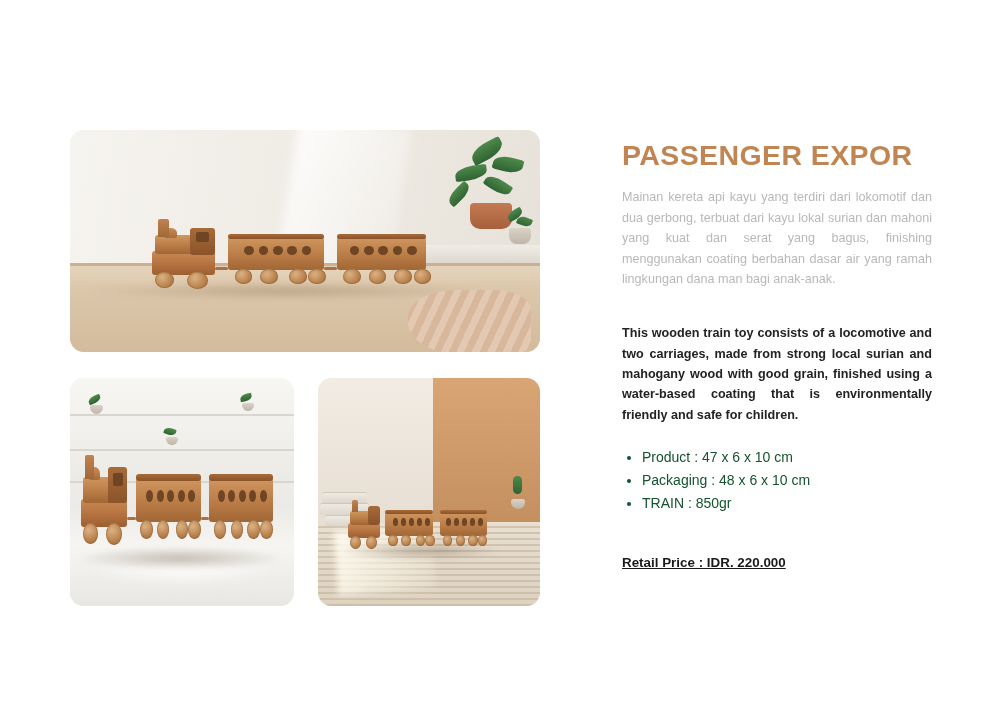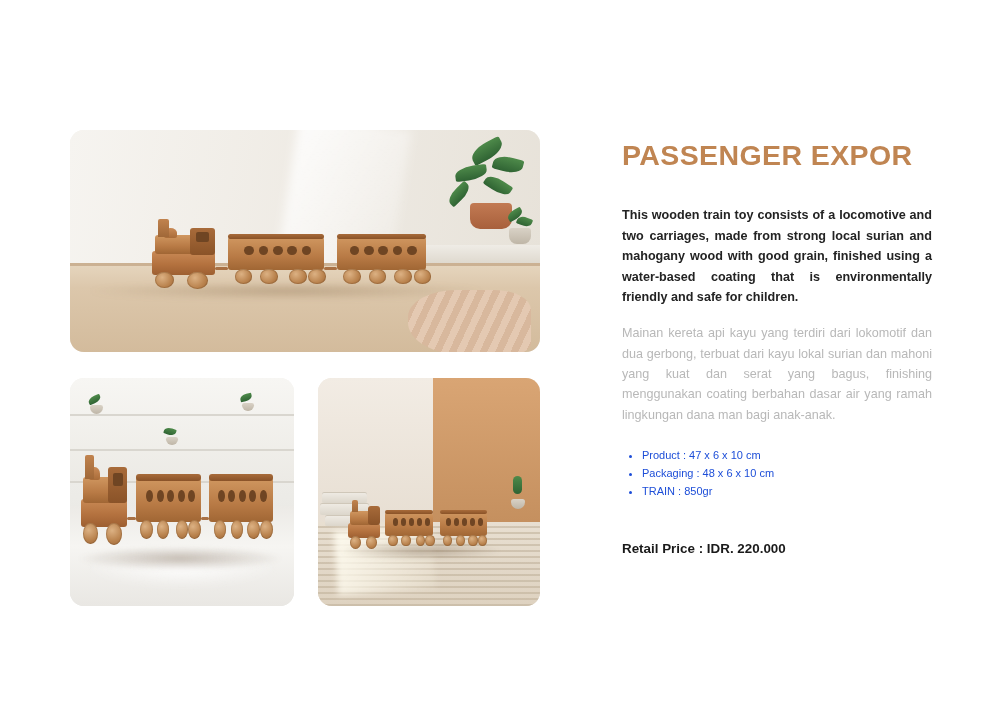--- a/index.html
+++ b/index.html
@@ -229,33 +229,33 @@
   }
   .para-en { margin-top: 34px; }
   .para-id {
     margin-top: 16px;
     color: #b8b8b8;
     font-weight: 400;
   }
   .specs {
     margin: 22px 0 0 0;
     padding-left: 20px;
-    font-size: 11px;
+    font-size: 14px;
     line-height: 1.55;
-    color: #1d4ed8;
+    color: #14532d;
   }
   .specs li { margin: 0 0 1px 0; }
   .prices {
     margin-top: 38px;
     font-size: 13.4px;
     font-weight: 700;
     color: #1a1a1a;
     line-height: 1.58;
   }
-  .price-row { white-space: nowrap; }
+  .price-row { white-space: nowrap; text-decoration: underline; }
 </style>
 </head>
 <body>
 
 <div class="page">
 
   <div class="photo photo-hero">
     <div class="scene hero-bg">
       <div class="hero-wall"></div>
       <div class="hero-lightstreak"></div>
@@ -439,23 +439,23 @@
         <div class="wheel" style="left:68%; top:70%; width:6%; height:21%;"></div>
         <div class="wheel" style="left:76%; top:70%; width:6%; height:21%;"></div>
         <div class="wheel" style="left:82%; top:70%; width:6%; height:21%;"></div>
       </div>
     </div>
   </div>
 
   <div class="content">
     <h1 class="title">PASSENGER EXPOR</h1>
 
+    <p class="para para-id">Mainan kereta api kayu yang terdiri dari lokomotif dan dua gerbong, terbuat dari kayu lokal surian dan mahoni yang kuat dan serat yang bagus, finishing menggunakan coating berbahan dasar air yang ramah lingkungan dana man bagi anak-anak.</p>
+
     <p class="para para-en">This wooden train toy consists of a locomotive and two carriages, made from strong local surian and mahogany wood with good grain, finished using a water-based coating that is environmentally friendly and safe for children.</p>
-
-    <p class="para para-id">Mainan kereta api kayu yang terdiri dari lokomotif dan dua gerbong, terbuat dari kayu lokal surian dan mahoni yang kuat dan serat yang bagus, finishing menggunakan coating berbahan dasar air yang ramah lingkungan dana man bagi anak-anak.</p>
 
     <ul class="specs">
       <li>Product : 47 x 6 x 10 cm</li>
       <li>Packaging : 48 x 6 x 10 cm</li>
       <li>TRAIN : 850gr</li>
     </ul>
 
     <div class="prices">
       <div class="price-row">Retail Price : IDR. 220.000</div>
     </div>

